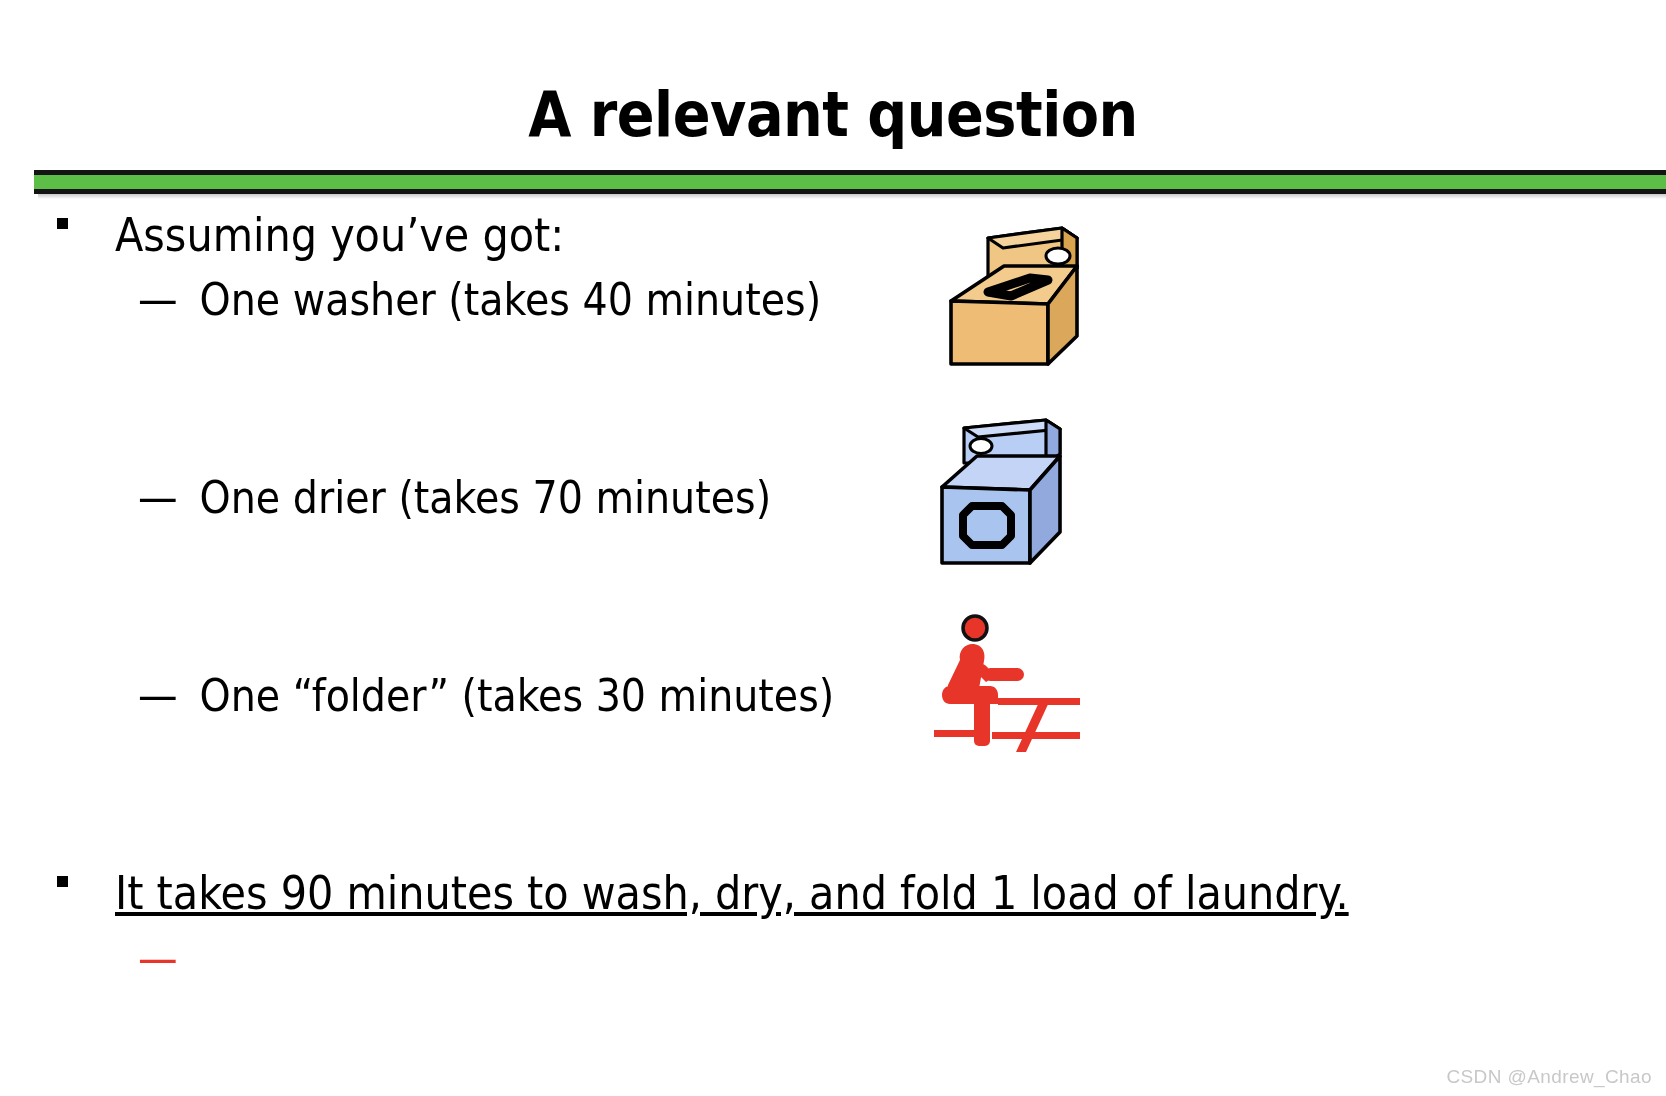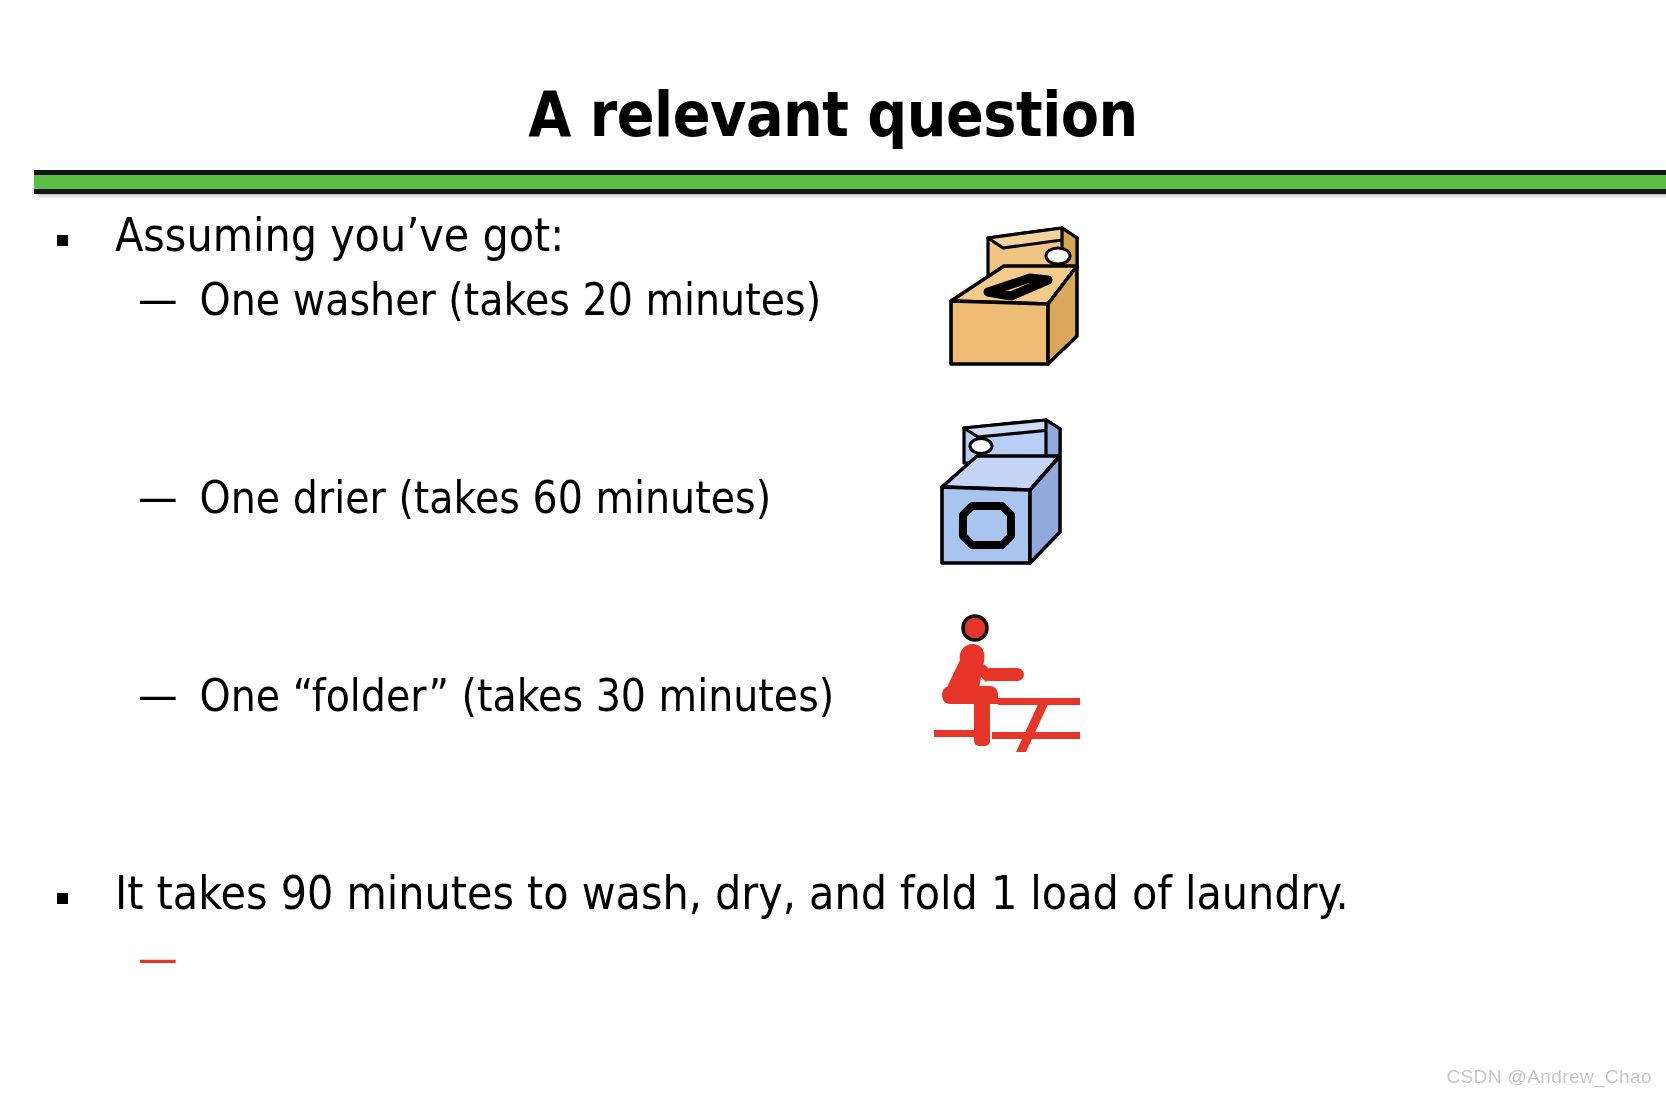--- a/index.html
+++ b/index.html
@@ -52,21 +52,21 @@
     top: 194px;
     width: 1628px;
     height: 5px;
     background: linear-gradient(to bottom, rgba(120,120,120,0.40), rgba(255,255,255,0));
   }
 
   
   .bullet-l1 {
     position: absolute;
     display: flex;
-    align-items: flex-end;
+    align-items: center;
     color: #000000;
     font-size: 46px;
     line-height: 1.0;
     white-space: nowrap;
   }
   .bullet-l1 .marker {
     display: inline-block;
     width: 11px;
     height: 11px;
     background: #000000;
@@ -89,21 +89,21 @@
     margin-right: 22px;
     flex: 0 0 auto;
     font-size: 44px;
   }
   .red-text { color: #e8352a; }
 
   #b1  { left: 57px;  top: 212px; }
   #s1  { left: 138px; top: 278px; }
   #s2  { left: 138px; top: 476px; }
   #s3  { left: 138px; top: 674px; }
-  #b2  { left: 57px;  top: 870px; }
+  #b2  { left: 57px;  top: 870px; text-decoration: underline; }
   #s4  { left: 138px; top: 937px; font-size: 41px; }
 
   
   #watermark {
     position: absolute;
     right: 14px;
     bottom: 8px;
     font-family: "Liberation Sans", sans-serif;
     font-size: 19px;
     color: #c8c8c8;
@@ -128,26 +128,26 @@
   <div id="title-rule"></div>
   <div id="title-rule-shadow"></div>
 
   <div class="bullet-l1" id="b1">
     <span class="marker"></span>
     <span>Assuming you’ve got:</span>
   </div>
 
   <div class="bullet-l2" id="s1">
     <span class="marker">—</span>
-    <span>One washer (takes 20 minutes)</span>
+    <span>One washer (takes 40 minutes)</span>
   </div>
 
   <div class="bullet-l2" id="s2">
     <span class="marker">—</span>
-    <span>One drier (takes 60 minutes)</span>
+    <span>One drier (takes 70 minutes)</span>
   </div>
 
   <div class="bullet-l2" id="s3">
     <span class="marker">—</span>
     <span>One “folder” (takes 30 minutes)</span>
   </div>
 
   <div class="bullet-l1" id="b2">
     <span class="marker"></span>
     <span>It takes 90 minutes to wash, dry, and fold 1 load of laundry.</span>

